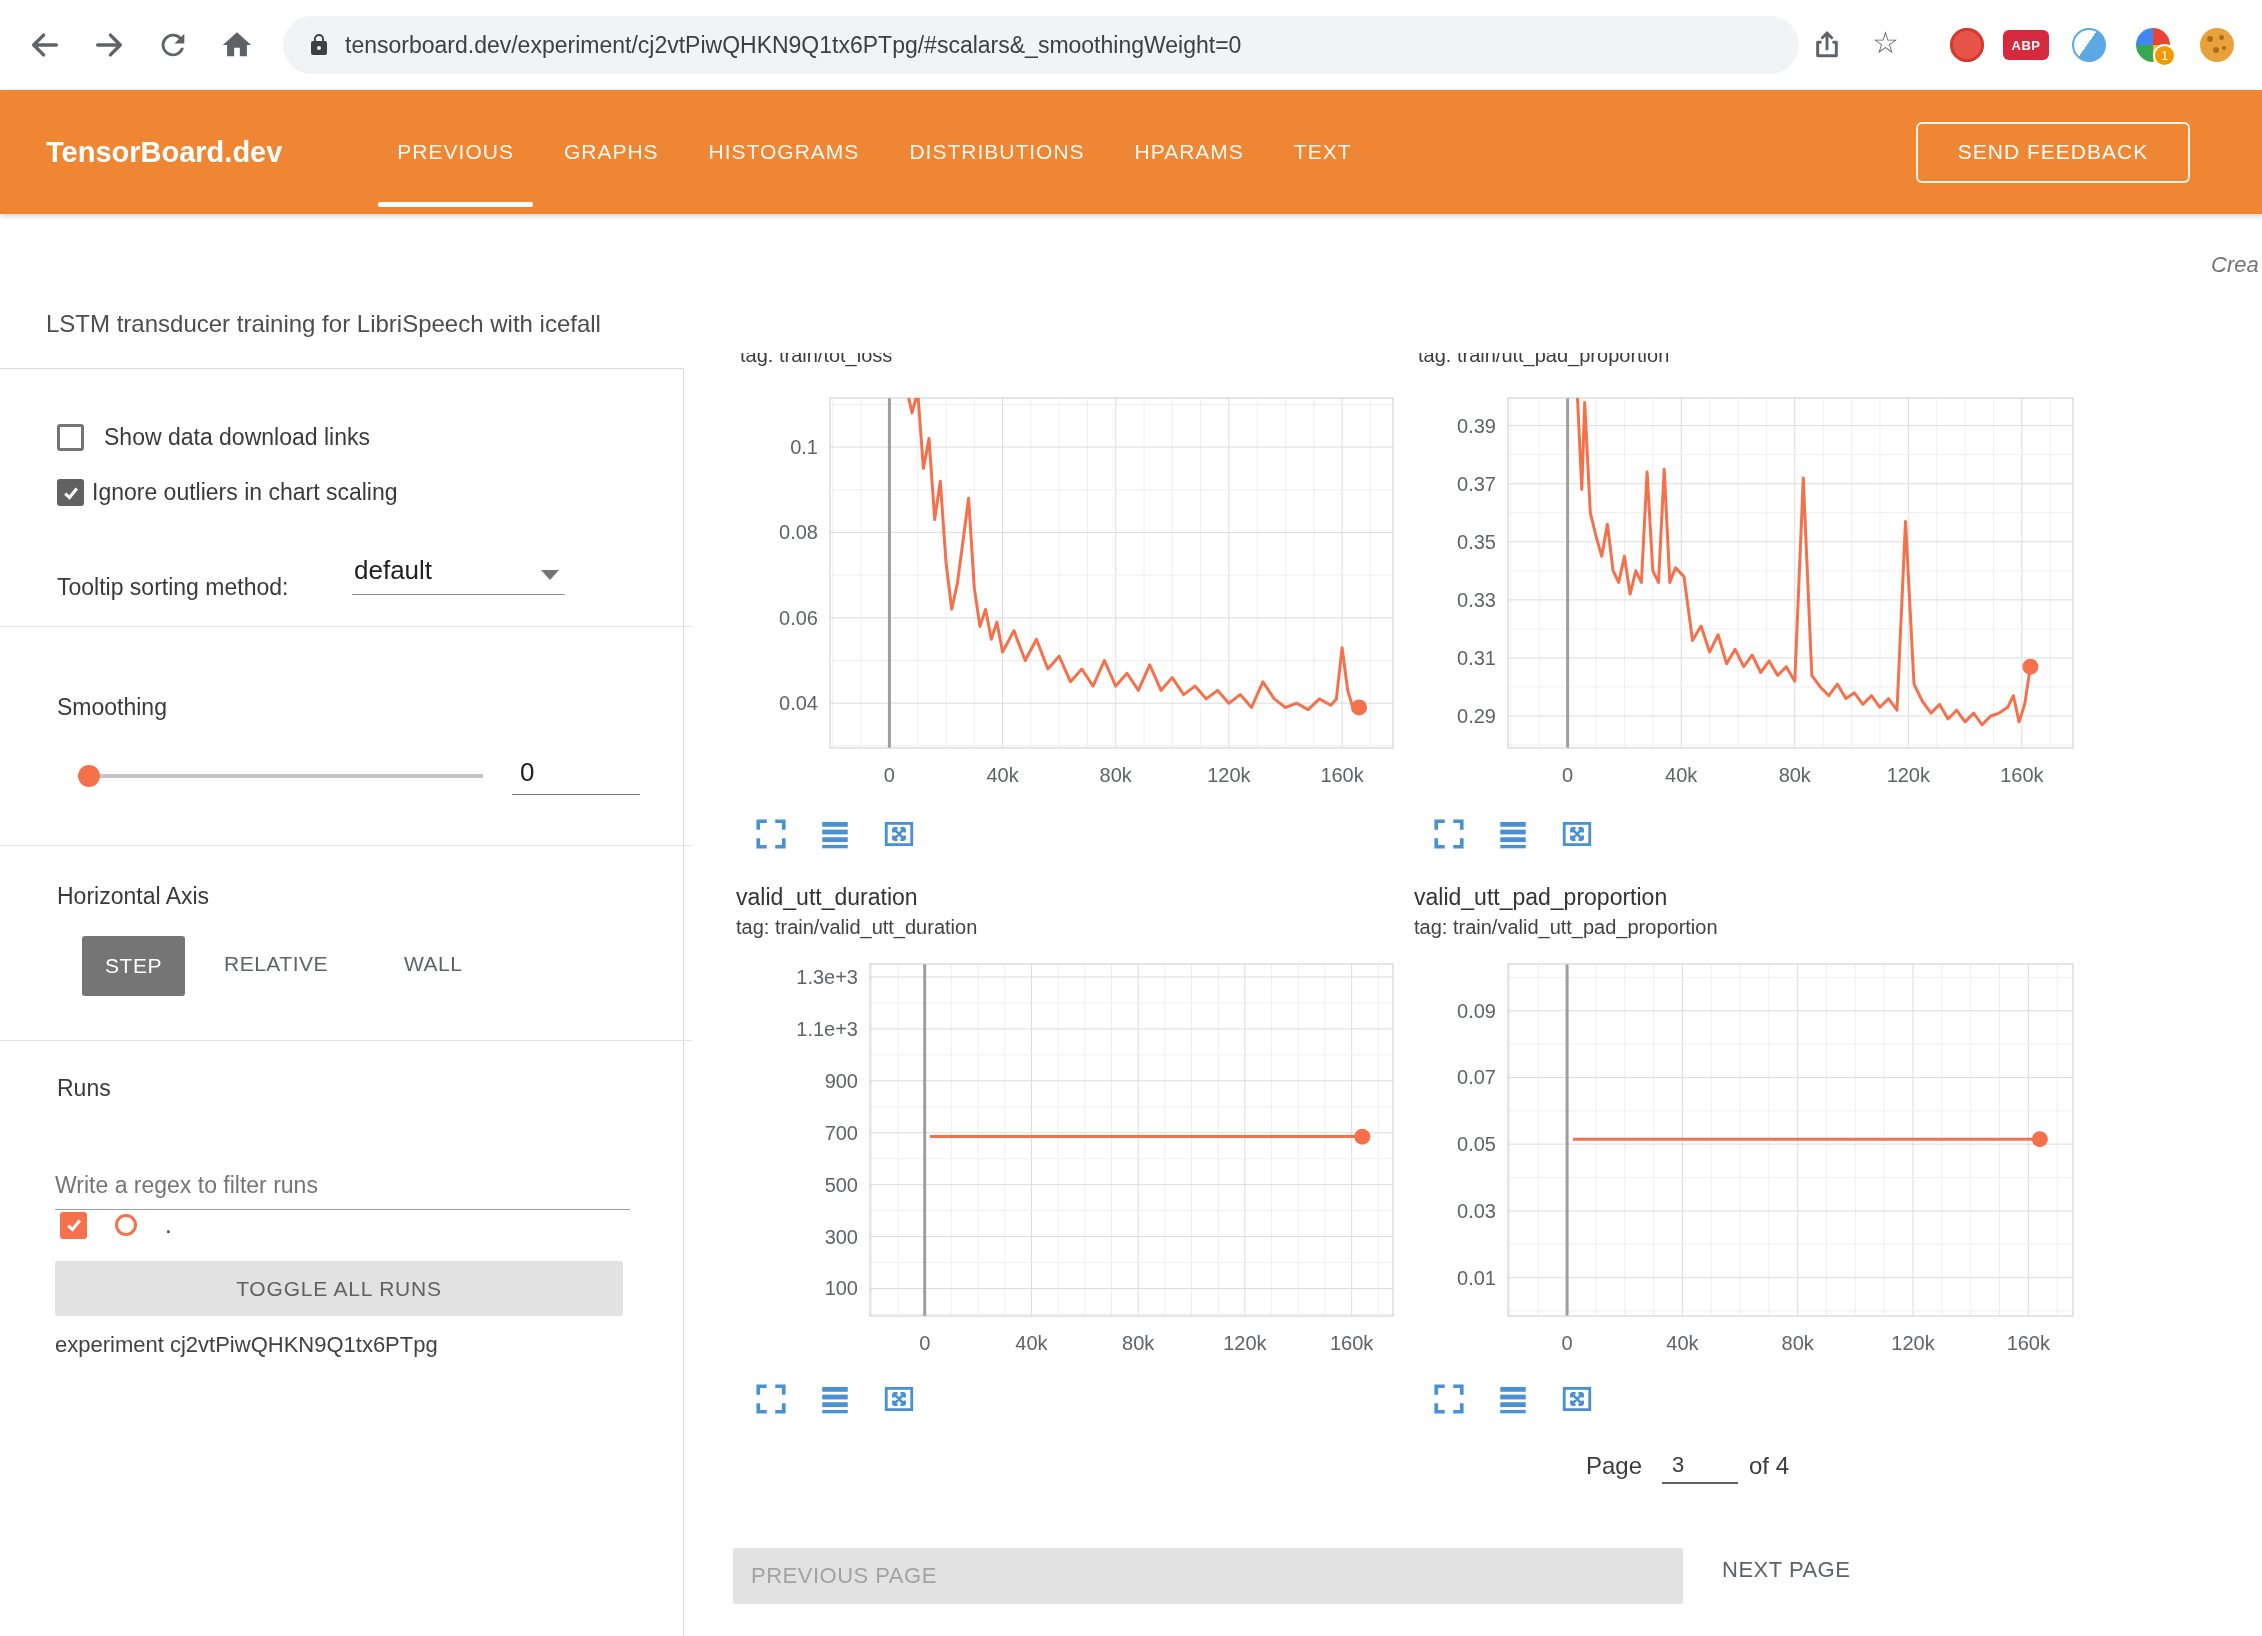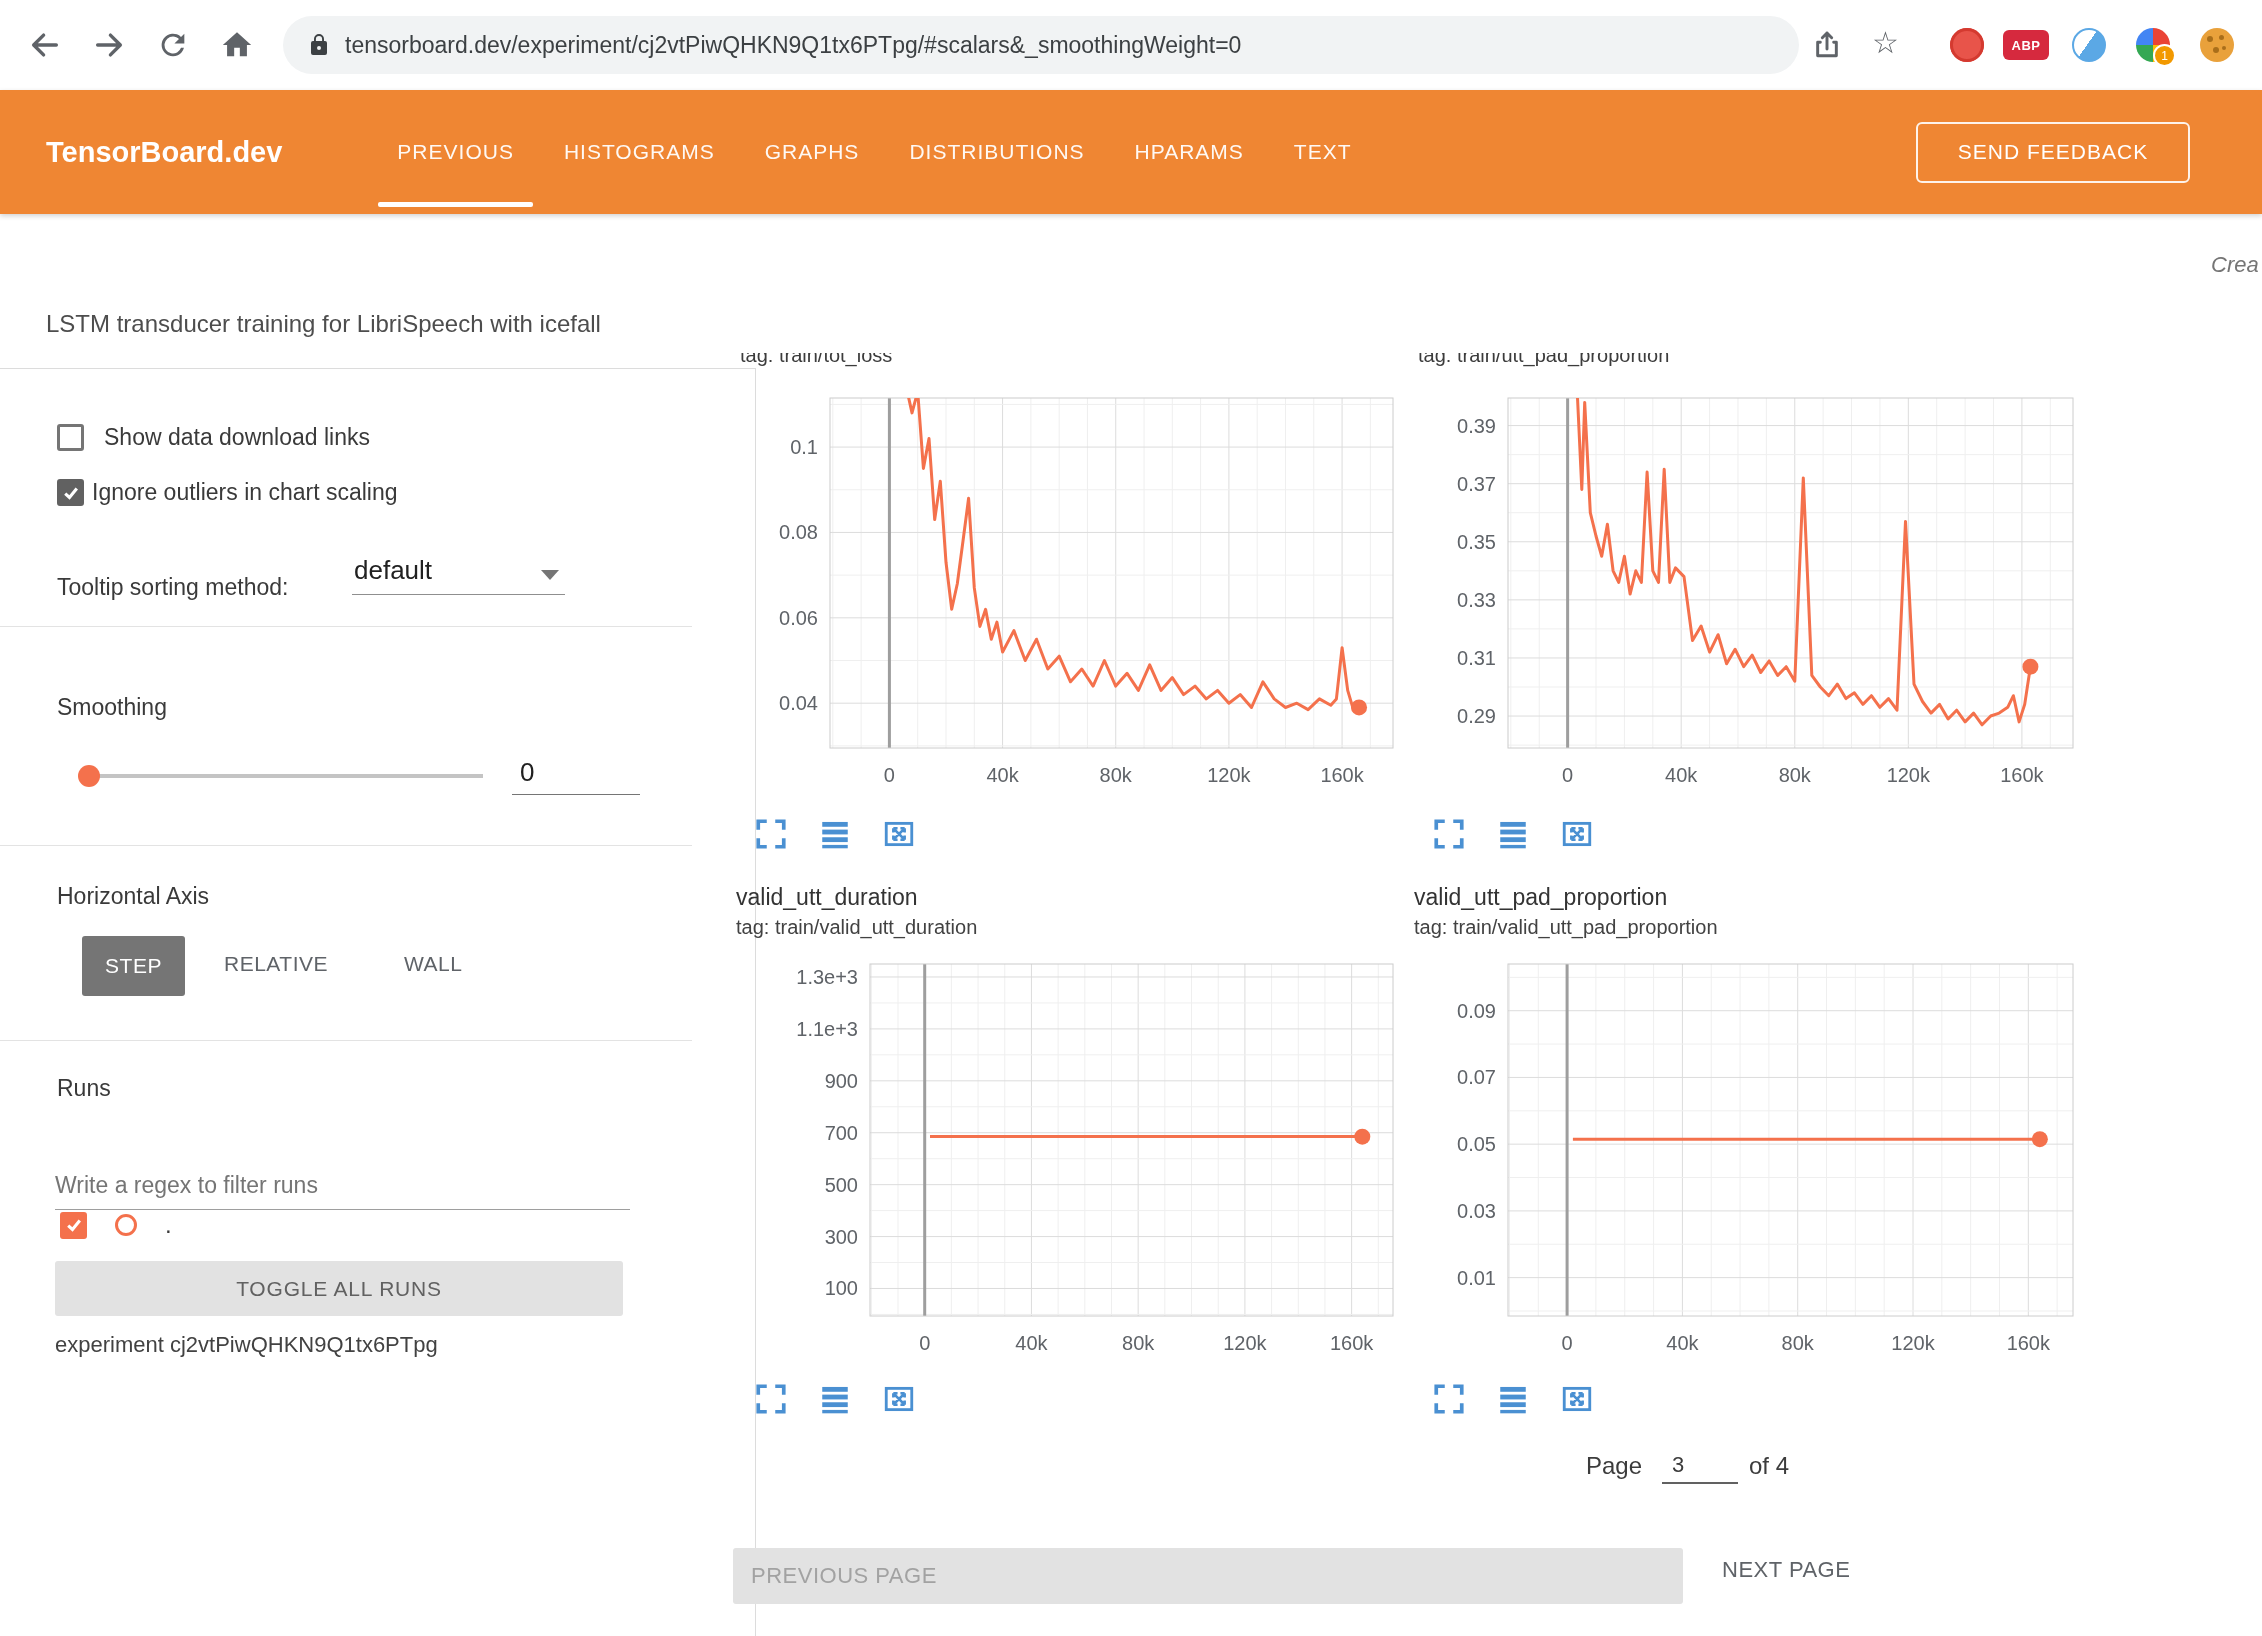--- a/index.html
+++ b/index.html
@@ -34,21 +34,21 @@
     font-size:21px;letter-spacing:1px;cursor:pointer;}
   .tb-nav-item.active::after{content:"";position:absolute;left:6px;right:6px;bottom:7px;height:5px;background:#fff;border-radius:2px;}
   .feedback-btn{margin-left:auto;margin-right:72px;width:274px;height:61px;background:transparent;border:2px solid rgba(255,255,255,.9);
     border-radius:6px;color:#fff;font-size:21px;letter-spacing:1px;}
 
   
   .created-clip{left:2211px;top:252px;font-size:22px;font-style:italic;color:#757575;white-space:nowrap;}
   .exp-title{left:46px;top:310px;font-size:24px;color:#4d4d4d;}
 
   
-  .sidebar{left:0;top:368px;width:756px;height:1268px;background:#fff;border-top:1px solid #dcdcdc;border-right:1px solid #dcdcdc;box-sizing:border-box;}
+  .sidebar{left:0;top:368px;width:684px;height:1268px;background:#fff;border-top:1px solid #dcdcdc;border-right:1px solid #dcdcdc;box-sizing:border-box;}
   .sb-divider{left:0;width:692px;height:1px;background:#e3e3e3;}
   .sb-label{font-size:23px;color:#3a3a3a;}
   .cb{width:27px;height:27px;border:3px solid #757575;border-radius:3px;box-sizing:border-box;background:#fff;padding:0;display:flex;align-items:center;justify-content:center;}
   .cb.dark{background:#616161;border-color:#616161;}
   .cb.orange{background:#f4714c;border-color:#f4714c;}
   .dd-select{display:flex;align-items:flex-end;gap:14px;border-bottom:1.5px solid #8f8f8f;padding:0 6px 8px 2px;width:205px;background:none;}
   .dd-value{font-size:26px;color:#212121;}
   .caret{width:0;height:0;border-left:9px solid transparent;border-right:9px solid transparent;border-top:10px solid #757575;margin-bottom:6px;}
   .slider-track{height:3.5px;background:#c4c4c4;}
   .slider-thumb{width:22px;height:22px;border-radius:50%;background:#f4714c;}
@@ -142,22 +142,22 @@
       <span class="circle" style="position:absolute;left:13px;top:19px;width:6px;height:6px;background:#a96e1a;"></span>
       <span class="circle" style="position:absolute;left:22px;top:18px;width:4px;height:4px;background:#a96e1a;"></span>
     </span>
   </button>
 </div>
 
 <div class="abs tb-header">
   <div class="tb-logo">TensorBoard.dev</div>
   <div class="tb-nav">
     <div class="tb-nav-item active">PREVIOUS</div>
+    <div class="tb-nav-item">GRAPHS</div>
     <div class="tb-nav-item">HISTOGRAMS</div>
-    <div class="tb-nav-item">GRAPHS</div>
     <div class="tb-nav-item">DISTRIBUTIONS</div>
     <div class="tb-nav-item">HPARAMS</div>
     <div class="tb-nav-item">TEXT</div>
   </div>
   <button class="feedback-btn">SEND FEEDBACK</button>
 </div>
 
 <div class="abs created-clip">Crea</div>
 <div class="abs exp-title">LSTM transducer training for LibriSpeech with icefall</div>
 

